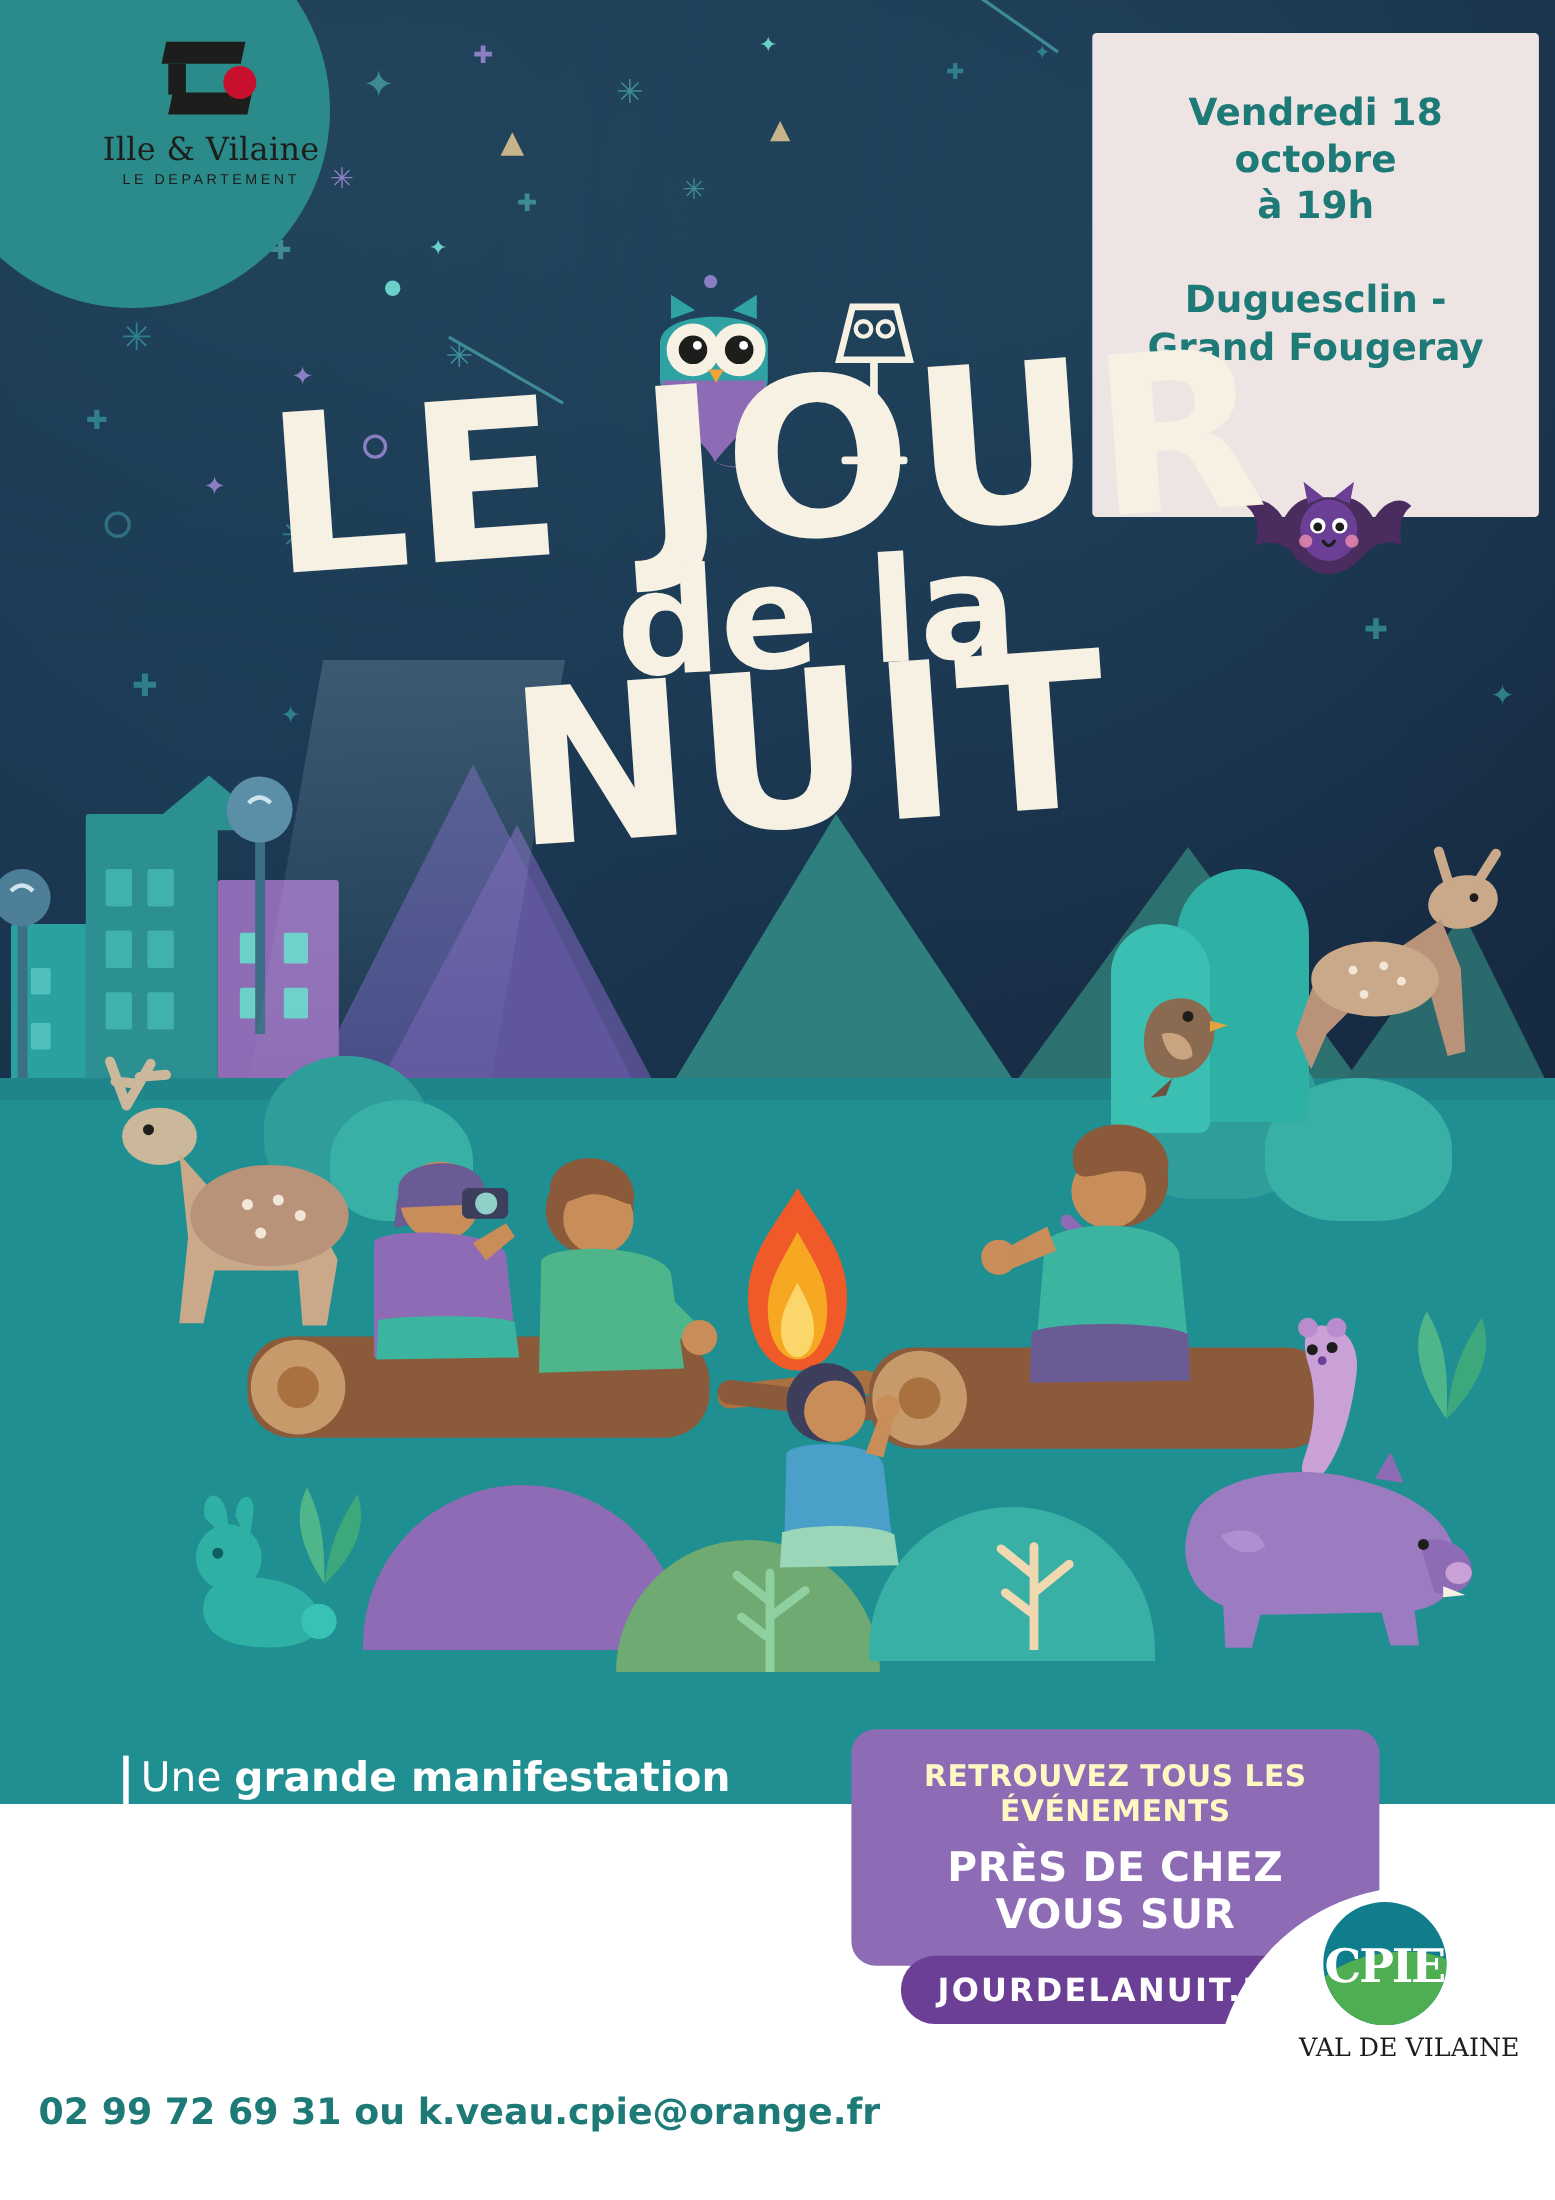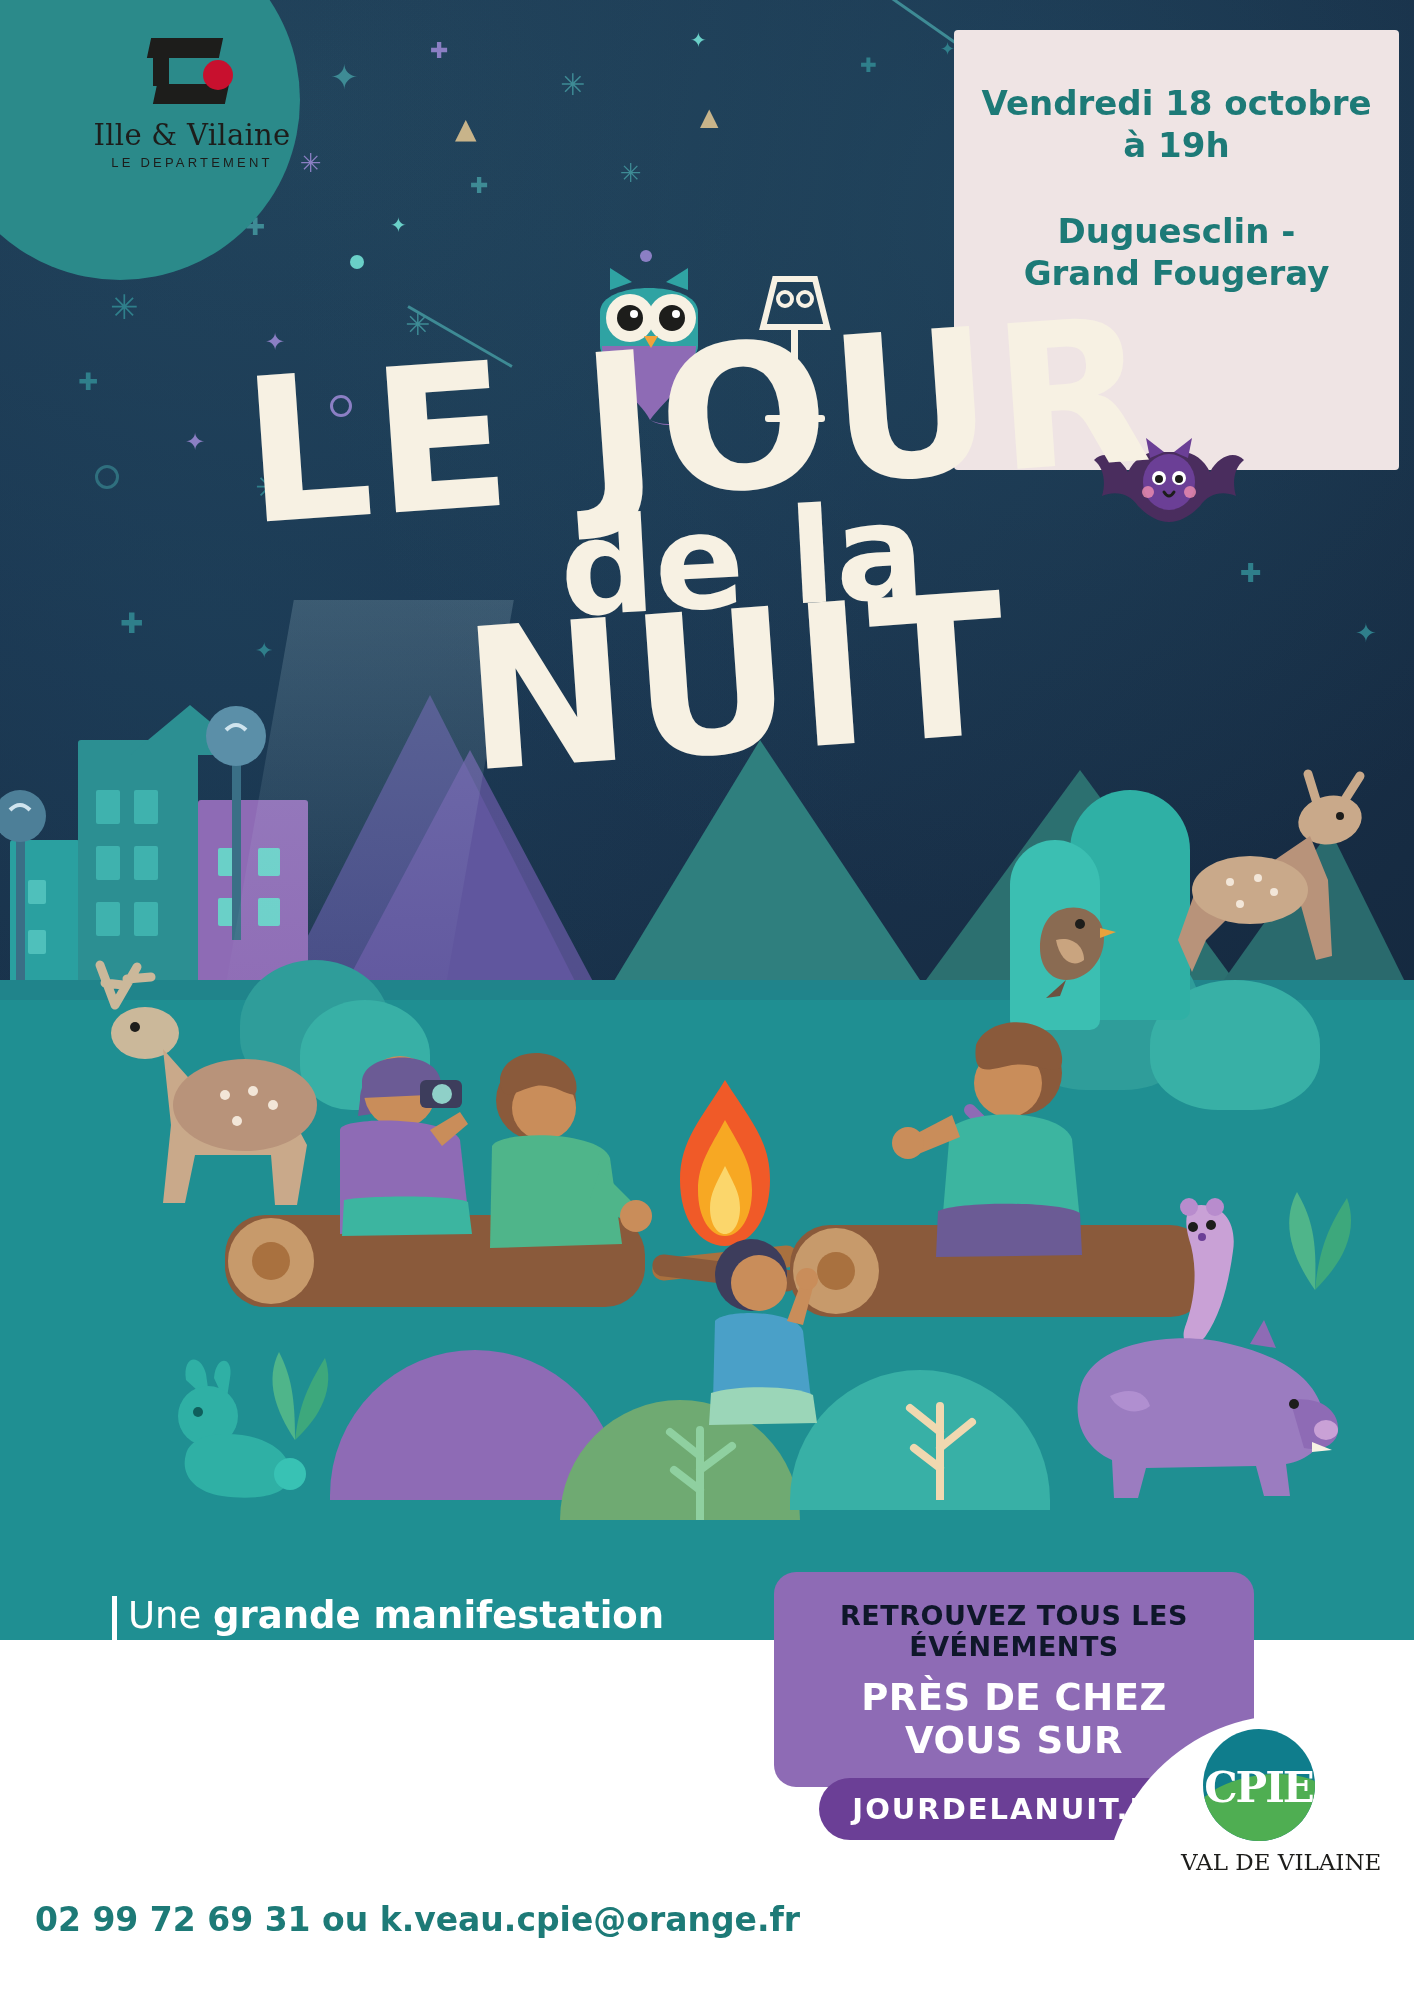--- a/index.html
+++ b/index.html
@@ -65,21 +65,21 @@
     font-size: 29px; color: #1d1d1b; letter-spacing: 0.3px; white-space: nowrap;
   }
   .logo-sub {
     font-family: "Liberation Sans", sans-serif;
     font-size: 13px; letter-spacing: 3.2px; color: #1d1d1b; margin-top: 3px;
   }
 
   
   .info-card {
     position: absolute; right: 15px; top: 30px;
-    width: 445px; min-height: 440px;
+    width: 406px; min-height: 440px;
     background: #efe4e4;
     border-radius: 4px;
     padding: 52px 18px 24px 18px;
     text-align: center;
   }
   .info-line {
     font-family: "DejaVu Sans", sans-serif;
     font-weight: bold;
     color: #1d7a77;
     font-size: 34px;
@@ -145,21 +145,21 @@
   .purple-card {
     position: absolute; right: 160px; top: 1572px;
     width: 480px; height: 215px;
     background: #8e6bb5;
     border-radius: 22px;
     padding: 28px 24px 0 24px;
     text-align: center;
   }
   .pc-l1 {
     font-family: "DejaVu Sans", sans-serif; font-weight: bold;
-    color: #0f172a; font-size: 27px; letter-spacing: 0.5px;
+    color: #fef9c3; font-size: 27px; letter-spacing: 0.5px;
   }
   .pc-l2 {
     font-family: "DejaVu Sans", sans-serif; font-weight: bold;
     color: #ffffff; font-size: 37px; letter-spacing: 0.5px; margin-top: 14px;
   }
   .pc-pill {
     margin: 16px auto 0 auto;
     width: 390px; height: 62px; border-radius: 34px;
     background: #6b3f96;
     display: flex; align-items: center; justify-content: center;

